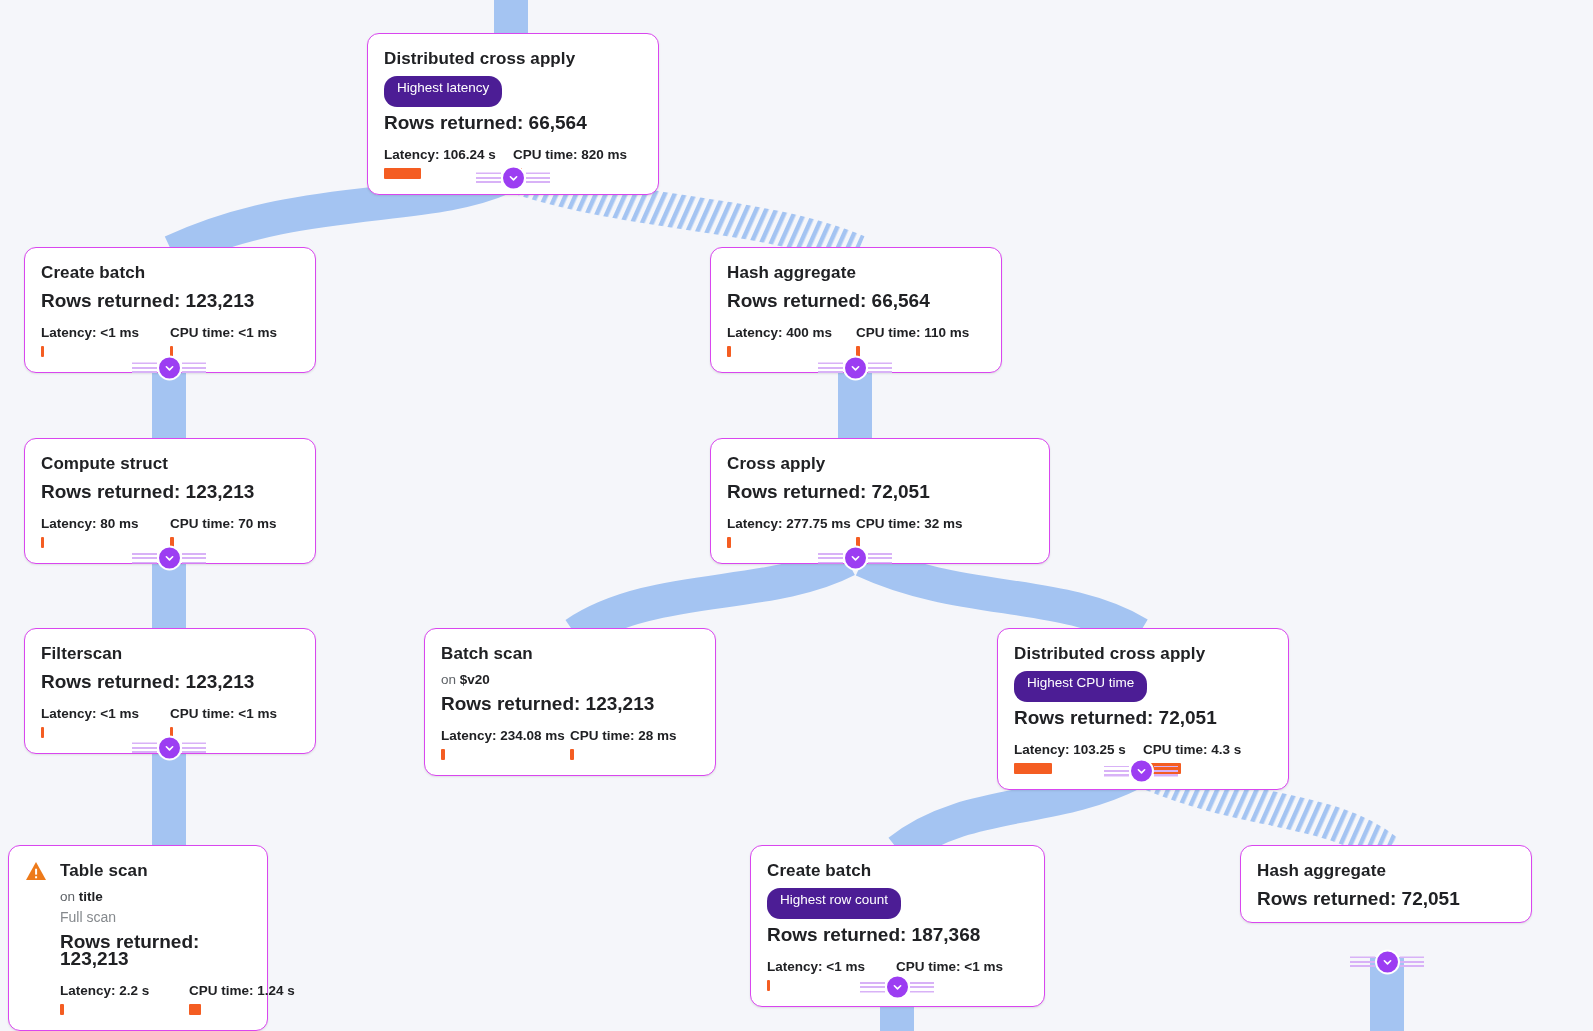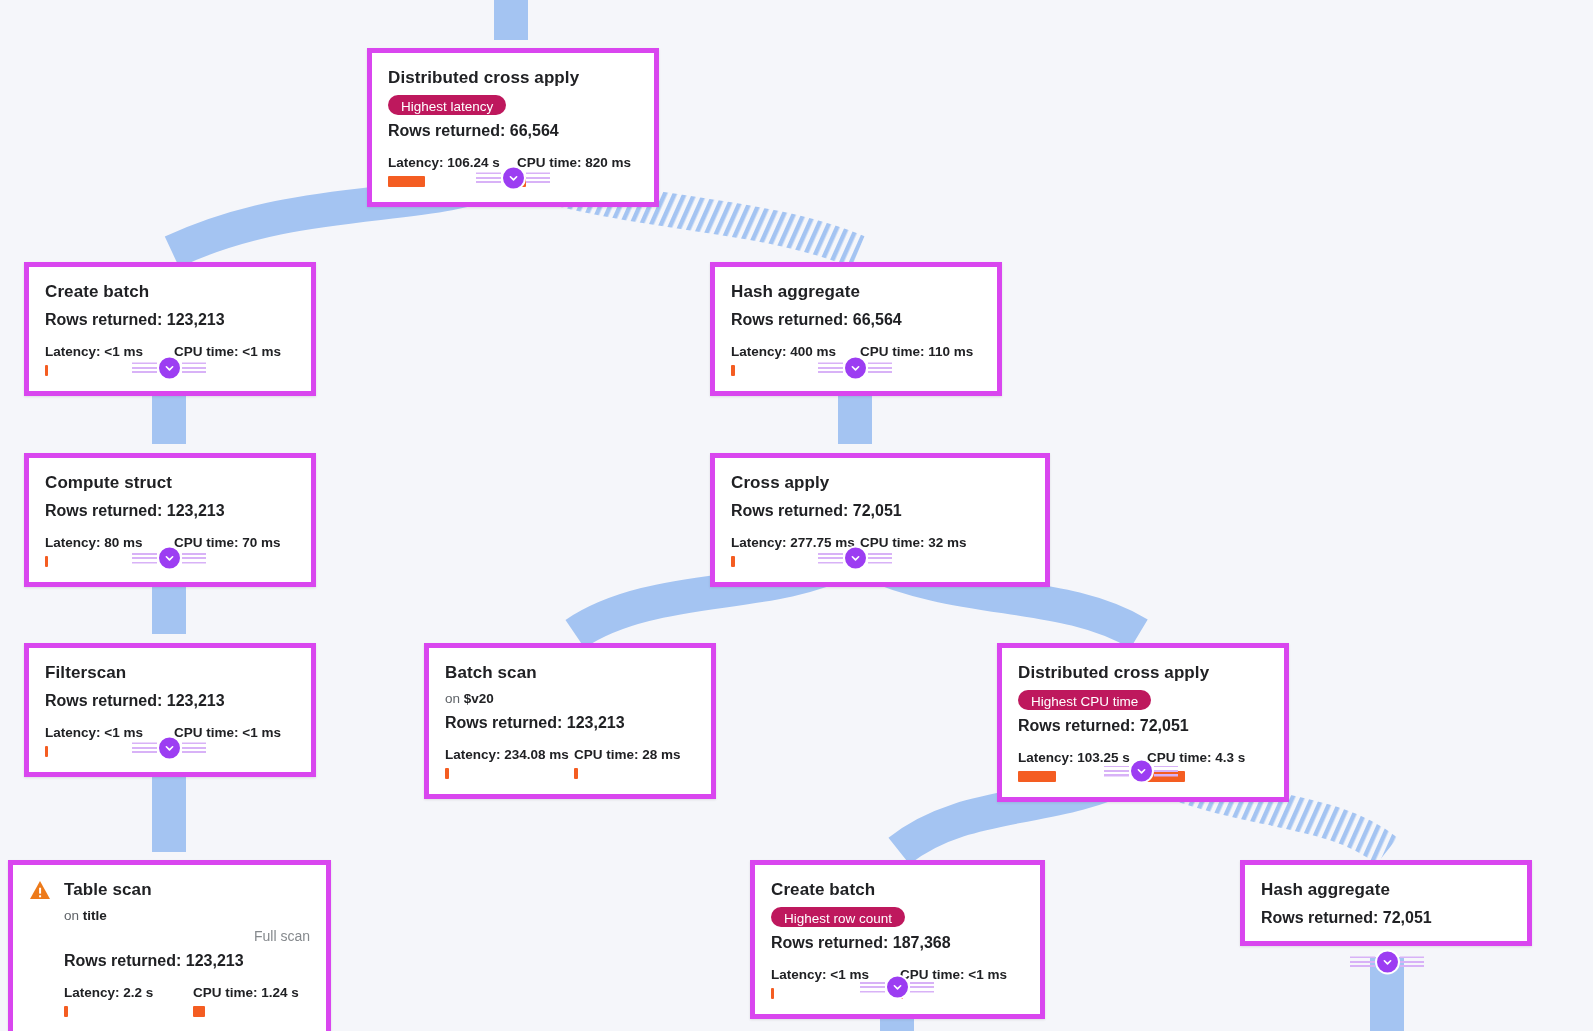--- a/index.html
+++ b/index.html
@@ -1,29 +1,29 @@
 <!DOCTYPE html>
 <html><head>
 <meta charset="utf-8">
 <style>
   html,body{margin:0;padding:0;background:#f5f6fa;font-family:"Liberation Sans",sans-serif;}
   #canvas{position:relative;width:1593px;height:1031px;overflow:hidden;background:#f5f6fa;}
   #edges{position:absolute;left:0;top:0;z-index:0;}
   .edge-solid{fill:none;stroke:#a4c4f2;stroke-width:34;}
   .edge-striped{fill:none;stroke:url(#stripe);stroke-width:34;}
-  .card{position:absolute;z-index:2;background:#ffffff;border:5px solid #d946ef;border-radius:0;
-        padding:13px 16px 15px 16px;box-shadow:0 1px 2px rgba(60,64,67,.12);box-sizing:border-box;margin-top:15px;}
+  .card{position:absolute;z-index:2;background:#ffffff;border:1px solid #d946ef;border-radius:12px;
+        padding:13px 16px 15px 16px;box-shadow:0 1px 2px rgba(60,64,67,.12);box-sizing:border-box;}
   .card-head{display:flex;align-items:center;gap:13px;}
   .card-title{font-size:17px;font-weight:700;color:#202124;letter-spacing:.1px;line-height:24px;}
-  .badge{display:inline-block;background:#be185d;color:#ffffff;font-size:13.5px;line-height:17px;
-         padding:3px 13px 0 13px;border-radius:13px;margin-top:5px;}
+  .badge{display:inline-block;background:#4c1d95;color:#ffffff;font-size:13.5px;line-height:17px;
+         padding:3px 13px 11px 13px;border-radius:13px;margin-top:5px;}
   .on-line{font-size:13.5px;color:#5f6368;margin-top:5px;line-height:17px;}
   .on-line .tgt{font-weight:700;color:#202124;}
-  .scan-note{font-size:14px;color:#85898d;margin-top:3px;line-height:18px;text-align:right;}
-  .rows{font-size:16px;font-weight:700;color:#202124;margin-top:7px;line-height:17px;}
+  .scan-note{font-size:14px;color:#85898d;margin-top:3px;line-height:18px;}
+  .rows{font-size:19px;font-weight:700;color:#202124;margin-top:7px;line-height:17px;}
   .metrics{display:flex;margin-top:15px;}
   .metric{width:129px;flex:0 0 auto;}
   .metric-label{font-size:13.5px;font-weight:700;color:#202124;white-space:nowrap;line-height:17px;}
   .bar{height:11px;margin-top:5px;background:#f45d22;border-radius:1px;}
   .indent{margin-left:35px;}
   .chev{position:absolute;z-index:5;transform:translate(-50%,-50%);display:flex;align-items:center;
         width:74px;height:25px;cursor:pointer;}
   .chev-lines{flex:1;height:11px;
         background:repeating-linear-gradient(to bottom,#d8b2f7 0 2px,rgba(216,178,247,0) 2px 4.5px);}
   .chev-circle{width:21px;height:21px;border-radius:50%;background:#9c3df2;border:2px solid #ffffff;
@@ -196,21 +196,21 @@
             <div class="metric-label">Latency: 103.25 s</div>
             <div class="bar" style="width: 38px;"></div>
           </div>
           <div class="metric">
             <div class="metric-label">CPU time: 4.3 s</div>
             <div class="bar" style="width: 38px;"></div>
           </div>
         </div>
       </div>
     </div>
-    <div class="card" style="left: 8px; top: 845px; width: 323px;">
+    <div class="card" style="left: 8px; top: 845px; width: 260px;">
       <div class="card-head">
         <span class="warn-icon"><svg viewBox="0 0 24 22" width="22" height="20">
             <path d="M12 1 L23 21 L1 21 Z" fill="#ED7A1A"></path>
             <rect x="11" y="8.5" width="2.2" height="6.5" fill="#fff"></rect>
             <rect x="11" y="16.8" width="2.2" height="2.2" fill="#fff"></rect>
           </svg></span>
         <div class="card-title">Table scan</div>
       </div>
       <div class="indent">
         <div class="on-line"><span>on</span> <span class="tgt">title</span></div>

